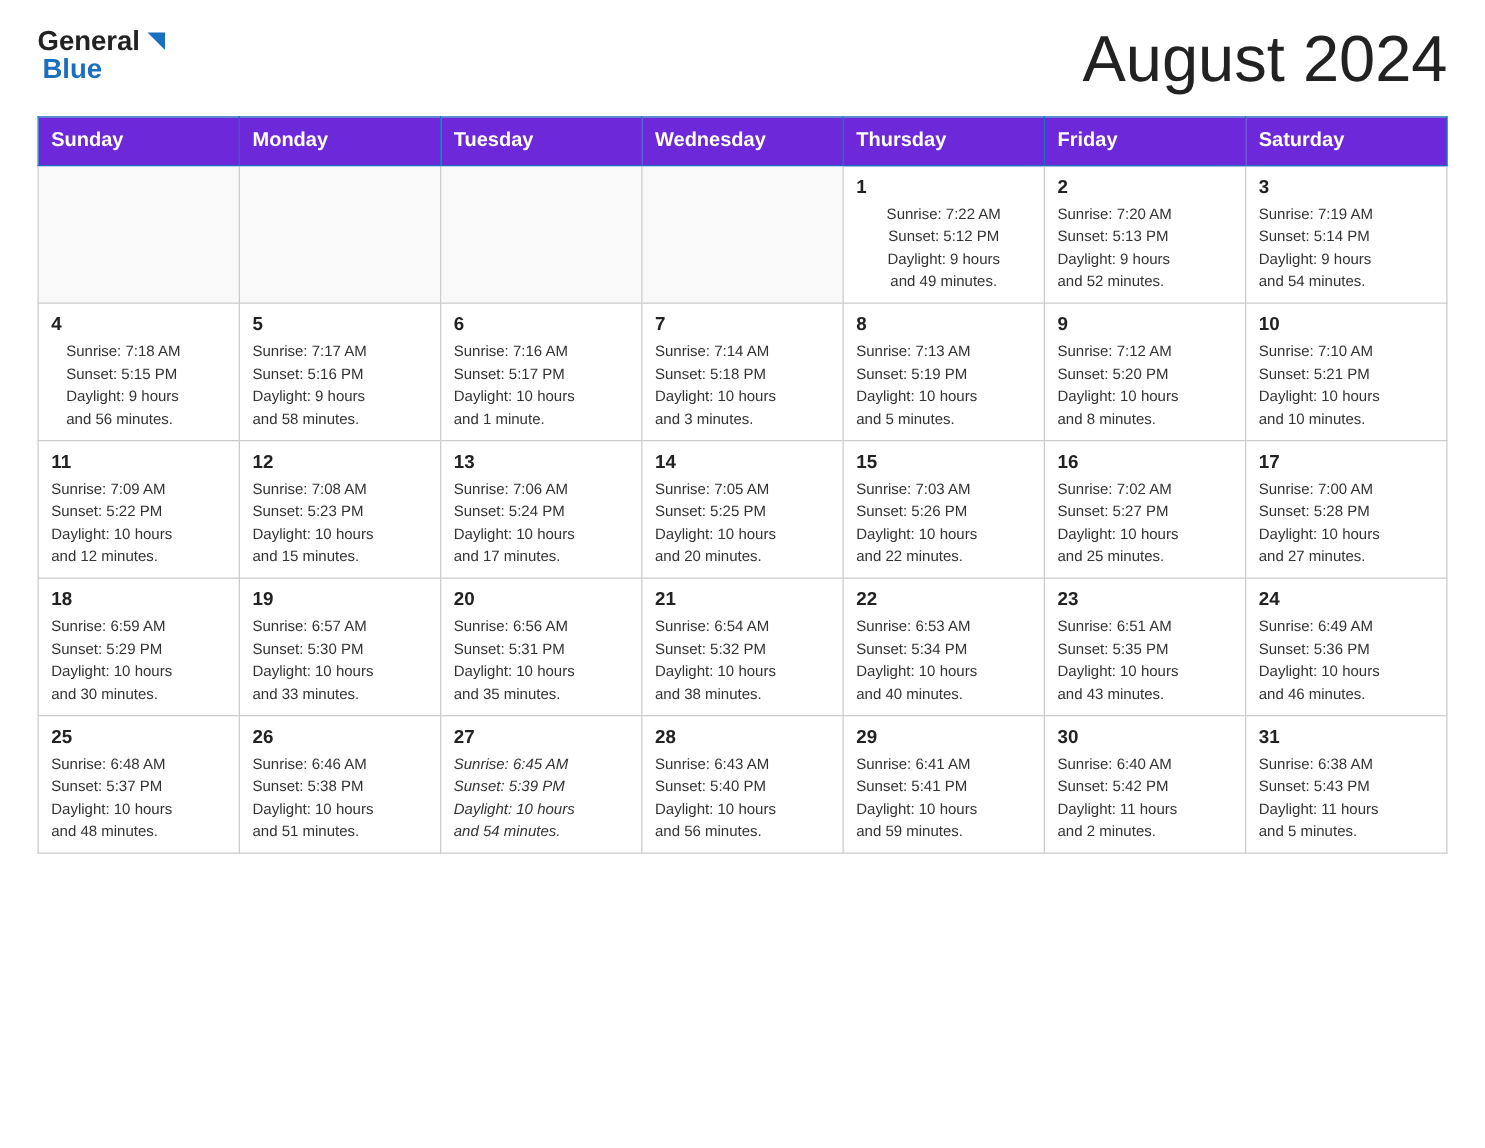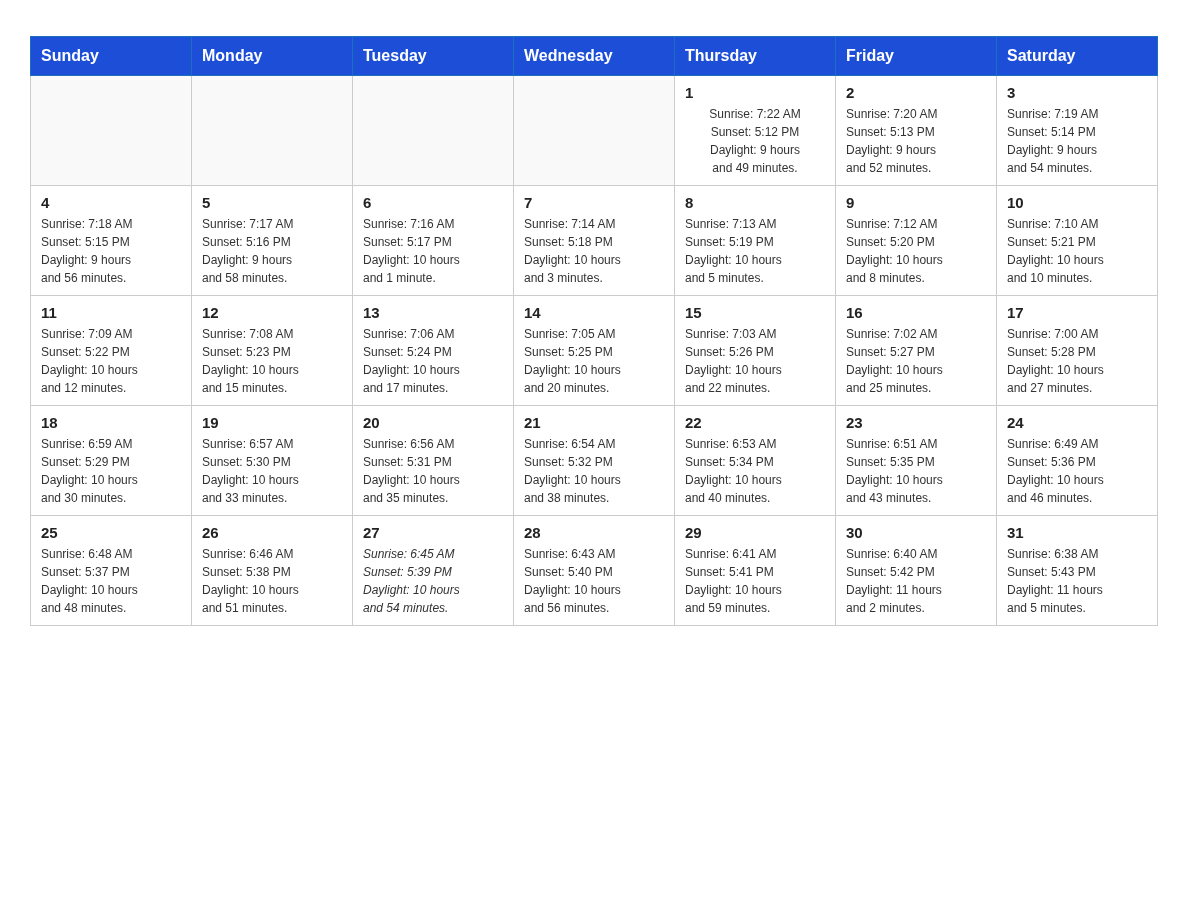--- a/index.html
+++ b/index.html
@@ -31,21 +31,21 @@
       font-size: 20px;
       color: #444;
       margin-top: 4px;
     }
     .calendar-table {
       width: 100%;
       border-collapse: collapse;
       border: 1px solid #aaa;
     }
     .calendar-table thead tr th {
-      background-color: #1d4ed8;
+      background-color: #6d28d9;
       color: #fff;
       font-weight: bold;
       font-size: 16px;
       padding: 10px 10px;
       text-align: left;
       border: 1px solid #1a6fbf;
     }
     .calendar-table tbody tr td {
       vertical-align: top;
       padding: 8px 10px;
@@ -84,21 +84,33 @@
       display: flex;
       align-items: center;
       margin-top: -4px;
       margin-left: 2px;
     }
   </style>
 </head>
 <body>
 
 <div class="header-area">
+  <div class="logo-wrapper">
+    <div class="logo-top-line">
+      <span style="font-size:22px;font-weight:bold;color:#222;">General</span>
+      <svg width="22" height="22" viewBox="0 0 22 22" style="margin-left:2px;">
+        <polygon points="4,4 18,4 18,18" fill="#1a6fbf"></polygon>
+      </svg>
+    </div>
+    <div class="logo-bottom-line" style="margin-left:4px;">
+      <span style="font-size:22px;font-weight:bold;color:#1a6fbf;">Blue</span>
+    </div>
+  </div>
   <div class="title-area">
+    <div class="page-title">August 2024</div>
   </div>
 </div>
 
 <table class="calendar-table">
   <thead>
     <tr>
     <th>Sunday</th>
         <th>Monday</th>
         <th>Tuesday</th>
         <th>Wednesday</th>
@@ -131,21 +143,21 @@
           <div class="day-number">3</div>
           <div class="day-info" style="white-space: pre-line;">Sunrise: 7:19 AM
 Sunset: 5:14 PM
 Daylight: 9 hours
 and 54 minutes.</div>
         </td>
       </tr>
       <tr class="row-divider">
         <td>
           <div class="day-number">4</div>
-          <div class="day-info" style="white-space: pre-line;">Sunrise: 7:18 AM
+          <div class="day-info" style="white-space: pre-line; margin-left: 12px;">Sunrise: 7:18 AM
 Sunset: 5:15 PM
 Daylight: 9 hours
 and 56 minutes.</div>
         </td>
         <td>
           <div class="day-number">5</div>
           <div class="day-info" style="white-space: pre-line;">Sunrise: 7:17 AM
 Sunset: 5:16 PM
 Daylight: 9 hours
 and 58 minutes.</div>

